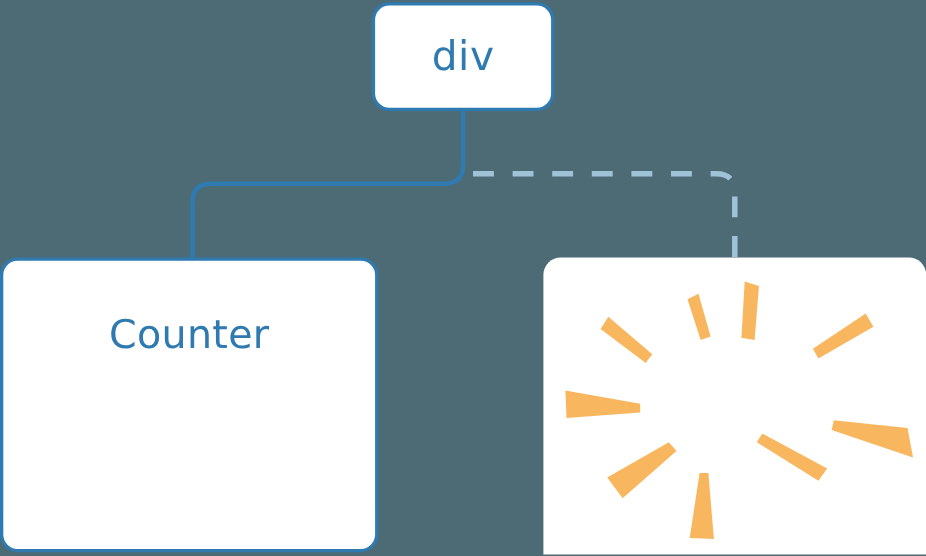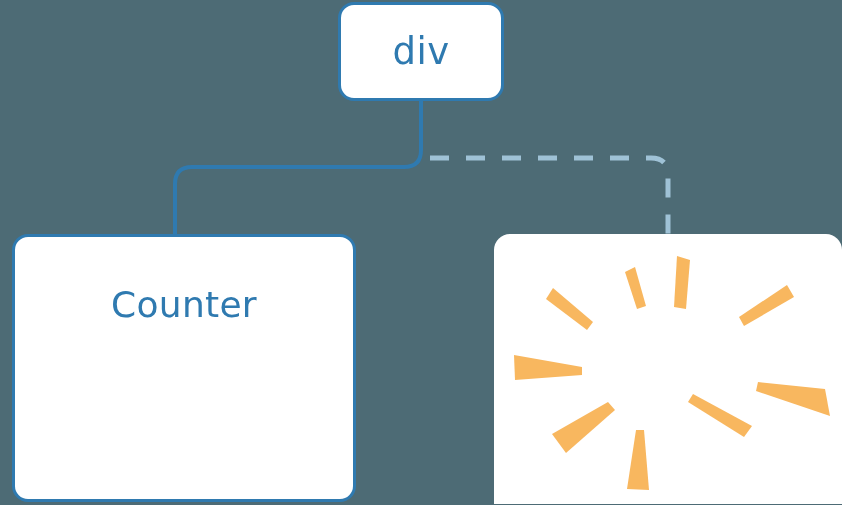--- a/index.html
+++ b/index.html
@@ -48,21 +48,21 @@
     justify-content: center;
   }
   #node-div .node-title {
     font-size: 37px;
     color: #2f7ab0;
     letter-spacing: 0.5px;
     line-height: 1;
   }
 
   #node-counter {
-    left: 12px;
+    left: 0;
     top: 234px;
     width: 344px;
     height: 268px;
     display: flex;
     flex-direction: column;
     align-items: center;
   }
   #node-counter .node-title {
     font-size: 36px;
     color: #2f7ab0;

